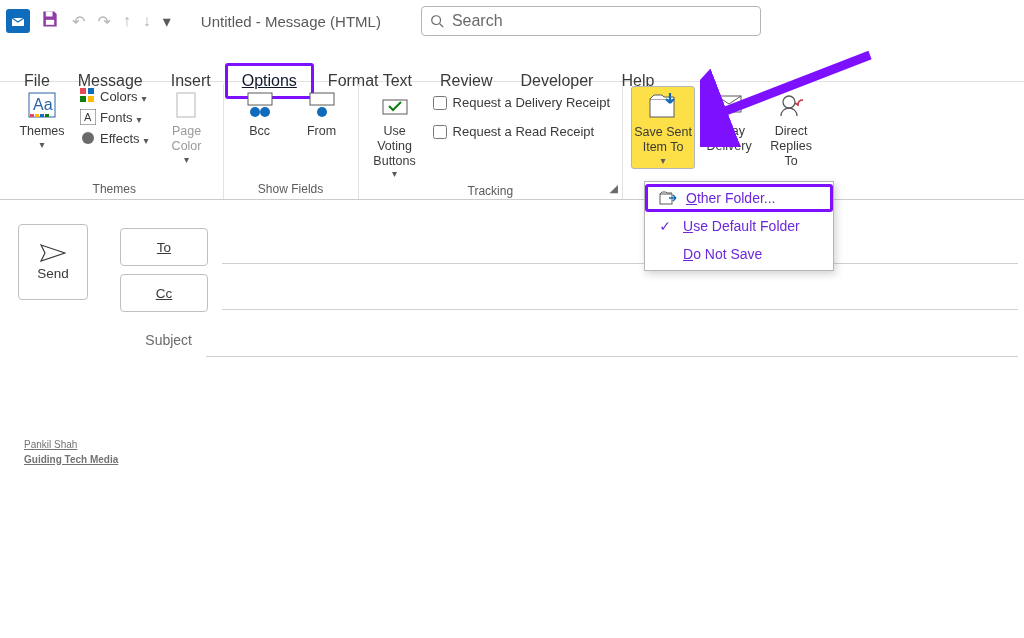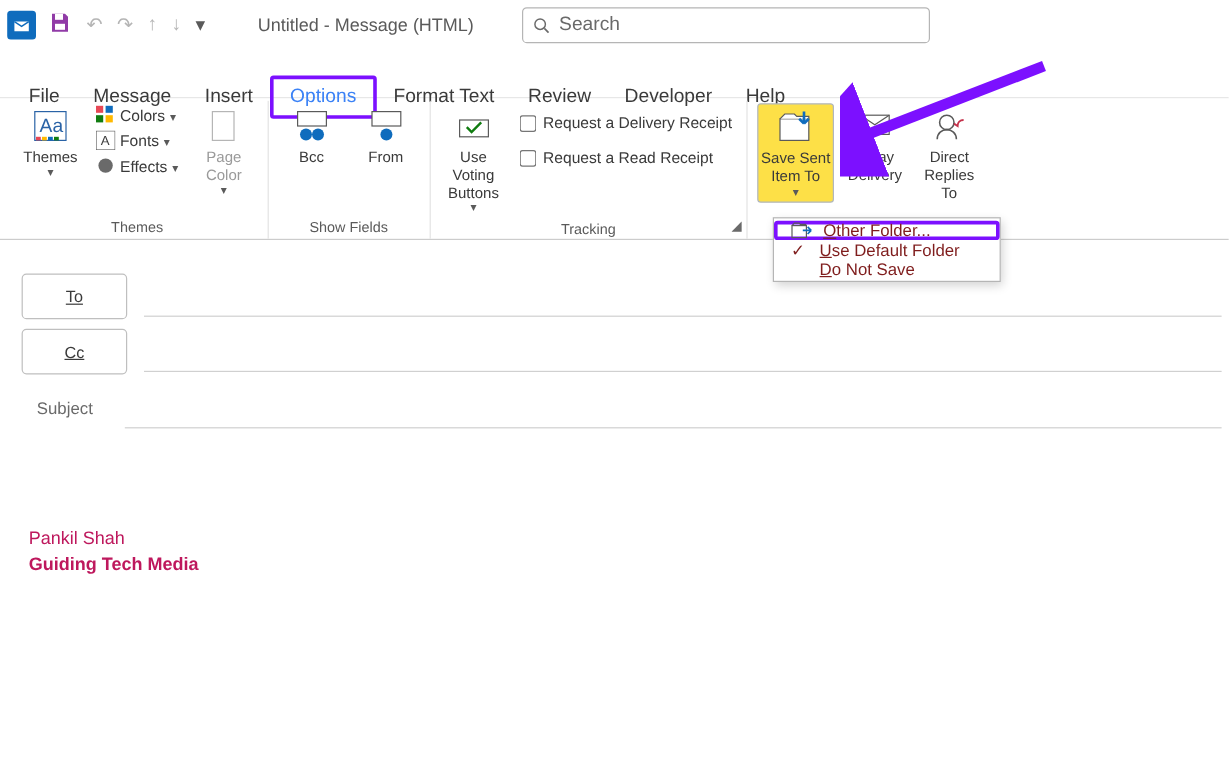--- a/index.html
+++ b/index.html
@@ -3,62 +3,62 @@
 <meta charset="utf-8">
 <style>
   * { box-sizing: border-box; margin: 0; padding: 0; font-family: "Segoe UI", Arial, sans-serif; }
   body { width: 1024px; height: 638px; background: #fff; overflow: hidden; position: relative; }
 
   
   .titlebar { height: 42px; background: #fff; display: flex; align-items: center; padding: 0 6px; }
   .app-icon { width: 24px; height: 24px; background: #0f6cbd; border-radius: 3px; margin-right: 10px; display:flex; align-items:center; justify-content:center; color:#fff; font-size:11px; font-weight:bold; }
   .qat { display: flex; align-items: center; gap: 12px; color: #5a5a5a; }
   .qat span { font-size: 16px; }
-  .win-title { margin-left: 44px; font-size: 15px; color: #5a5a5a; text-align: center; }
+  .win-title { margin-left: 30px; font-size: 15px; color: #5a5a5a; text-align: center; }
   .searchbox { margin-left: 40px; width: 340px; height: 30px; border: 1px solid #b5b5b5; border-radius: 4px; display: flex; align-items: center; padding: 0 8px; color: #6a6a6a; }
   .searchbox svg { margin-right: 8px; }
 
   
   .tabs { height: 40px; display: flex; align-items: center; padding: 0 10px; gap: 0; border-bottom: 1px solid #e1e1e1; }
   .tab { padding: 6px 14px; font-size: 16px; color: #3a3a3a; cursor: pointer; white-space: nowrap; margin-top: 38px; }
-  .tab.active { color: #3b82f6; border-bottom: 3px solid #0f6cbd; font-weight: 400; }
+  .tab.active { color: #0f172a; border-bottom: 3px solid #0f6cbd; font-weight: 400; text-decoration: underline; }
   .tab.highlight { border: 3px solid #7c10ff; border-radius: 3px; }
 
   
   .ribbon { height: 118px; background: #fff; border-bottom: 1px solid #ccc; display: flex; padding: 2px 6px 0 6px; }
   .group { display: flex; flex-direction: column; align-items: center; padding: 2px 8px 0 8px; position: relative; border-right: 1px solid #e3e3e3; }
   .group:last-child { border-right: none; }
   .group-body { flex: 1; display: flex; align-items: flex-start; gap: 6px; }
   .group-title { font-size: 12px; color: #5a5a5a; padding: 2px 0 3px 0; white-space: nowrap; }
   .bigbtn { display: flex; flex-direction: column; align-items: center; justify-content: flex-start; width: 56px; padding: 2px 0; font-size: 12.5px; color: #3a3a3a; text-align: center; line-height: 1.18; cursor: pointer; border-radius:3px; }
   .bigbtn.disabled { color: #9a9a9a; }
   .bigbtn .ico { width: 34px; height: 34px; display: flex; align-items: center; justify-content: center; margin-bottom: 2px; }
   .bigbtn.pressed { background:#fde047; border:1px solid #b1b7bd; }
   .stack { display: flex; flex-direction: column; gap: 1px; justify-content:flex-start; }
   .smallbtn { display: flex; align-items: flex-end; gap: 4px; font-size: 13px; color: #3a3a3a; padding: 2px 4px; cursor: pointer; white-space:nowrap; }
   .chk { display: flex; align-items: center; gap: 6px; font-size: 13px; color: #3a3a3a; padding: 3px 4px; }
   .chk input { width: 14px; height: 14px; }
   .launch { position: absolute; right: 4px; bottom: 4px; font-size: 11px; color: #6a6a6a; }
 
   
   .dropdown { position: absolute; left: 644px; top: 181px; width: 190px; background: #fff; border: 1px solid #b5b5b5; box-shadow: 2px 3px 8px rgba(0,0,0,.18); z-index: 30; padding: 2px 0; }
-  .dd-item { height: 16px; display: flex; align-items: center; padding: 0 14px 0 10px; font-size: 14px; color: #7f1d1d; cursor: pointer; gap: 8px; }
+  .dd-item { height: 28px; display: flex; align-items: center; padding: 0 14px 0 10px; font-size: 14px; color: #6d28d9; cursor: pointer; gap: 8px; }
   .dd-item .lead { width: 20px; display:flex; justify-content:center; }
   .dd-item.highlighted { border: 3px solid #7c10ff; border-radius: 3px; }
   .dd-item .u { text-decoration: underline; }
 
   
   .compose { padding: 24px 6px 0 18px; }
   .row { display: flex; align-items: center; height: 46px; }
   .sendbtn { width: 70px; height: 76px; border: 1px solid #bfbfbf; border-radius: 4px; background:#fff; display:flex; flex-direction:column; align-items:center; justify-content:center; gap:4px; font-size:13.5px; color:#3a3a3a; cursor:pointer; }
   .sendbtn svg { width:26px; height:18px; }
   .fieldbtn { width: 88px; height: 38px; border: 1px solid #bfbfbf; border-radius: 4px; background:#fff; display:flex; align-items:center; justify-content:center; font-size:13.5px; color:#3a3a3a; cursor:pointer; }
   .fieldline { flex:1; border-bottom:1px solid #d0d0d0; height:34px; margin-left:14px; }
-  .subjlabel { font-size:14px; color:#6a6a6a; width:72px; text-align:center; }
-  .body { padding: 78px 0 0 6px; font-size: 15px; color: #be185d; line-height:1.45; }
+  .subjlabel { font-size:14px; color:#6a6a6a; width:72px; text-align:right; }
+  .body { padding: 78px 0 0 6px; font-size: 10px; color: #737373; line-height:1.45;text-decoration:underline; }
   .body .sig2 { font-weight:700; }
 
   
   .arrow { position:absolute; left:700px; top:47px; z-index:40; pointer-events:none; }
 
   
   .save-ico{ width:20px; height:20px; }
   .chevdown{ font-size:10px; color:#5a5a5a; }
 </style>
 </head>
@@ -272,20 +272,26 @@
     <span><span class="u">U</span><span id="ud">se Default Folder</span></span>
   </div>
   <div class="dd-item">
     <span class="lead"></span>
     <span><span class="u">D</span><span id="dn">o Not Save</span></span>
   </div>
 </div>
 
 <div class="compose">
   <div style="display:flex;gap:32px;align-items:flex-start;">
+    <button class="sendbtn">
+      <svg viewBox="0 0 26 18">
+          <path d="M1 1l24 8-24 8 4-8z" fill="none" stroke="#3a3a3a" stroke-width="1.2"></path>
+        </svg>
+      <span>Send</span>
+    </button>
     <div style="flex:1;">
       <div class="row">
         <button class="fieldbtn">
             <span style="text-decoration:underline">To</span>
           </button>
         <div class="fieldline"></div>
       </div>
       <div class="row">
         <button class="fieldbtn">
             <span style="text-decoration:underline">Cc</span>

